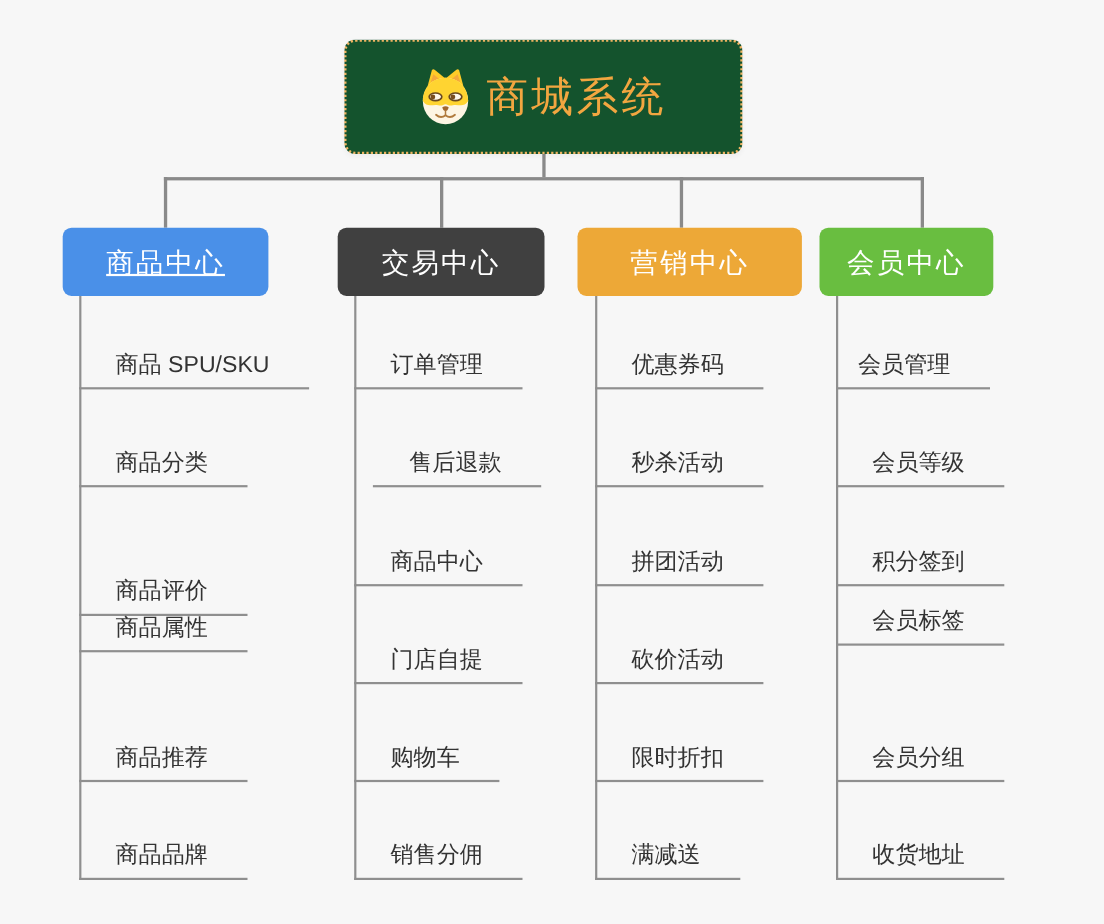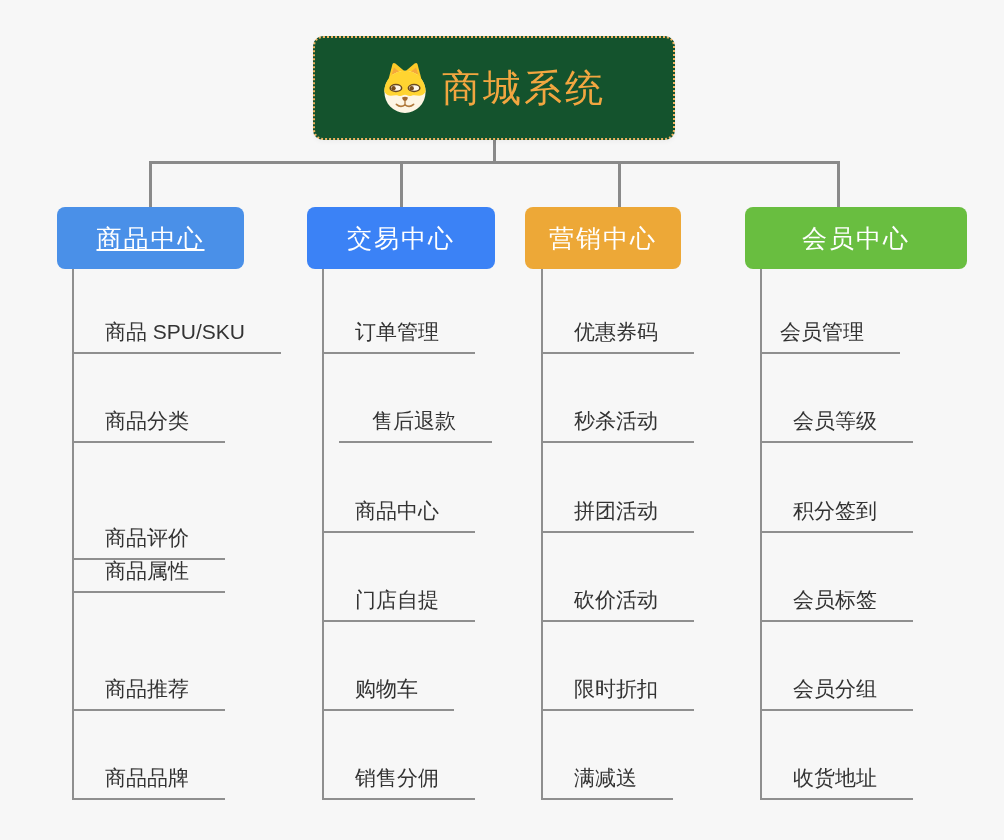--- a/index.html
+++ b/index.html
@@ -78,23 +78,23 @@
 
       <path d="M21,37 Q24,35 27,37 Q26.5,40.5 24,40.5 Q21.5,40.5 21,37 Z" fill="#A2672E"></path>
 
       <path d="M15,44 Q19.5,48 24,44.5 Q28.5,48 33,44" fill="none" stroke="#B07A3C" stroke-width="1.7" stroke-linecap="round"></path>
       <path d="M24,40.5 L24,44.5" stroke="#B07A3C" stroke-width="1.4" stroke-linecap="round"></path>
     </svg>
     <span class="root-title">商城系统</span>
   </div>
 
   <div class="branch-box" style="left: 57px; width: 187px; background: rgb(74, 144, 232); text-decoration: underline;">商品中心</div>
-  <div class="branch-box" style="left: 307px; width: 188px; background: #3b82f6;">交易中心</div>
-  <div class="branch-box" style="left: 525px; width: 156px; background: rgb(237, 168, 55);">营销中心</div>
-  <div class="branch-box" style="left: 745px; width: 222px; background: rgb(105, 190, 64);">会员中心</div>
+  <div class="branch-box" style="left: 307px; width: 188px; background: #404040;">交易中心</div>
+  <div class="branch-box" style="left: 525px; width: 204px; background: rgb(237, 168, 55);">营销中心</div>
+  <div class="branch-box" style="left: 745px; width: 158px; background: rgb(105, 190, 64);">会员中心</div>
 
   <div class="leaf" style="left:72px;top:317px;text-align:center;">商品 SPU/SKU</div>
   <div class="leaf" style="left:72px;top:406px;">商品分类</div>
   <div class="leaf" style="left:72px;top:496px;margin-top:27px;">商品评价</div>
   <div class="leaf" style="left:72px;top:556px;">商品属性</div>
   <div class="leaf" style="left:72px;top:674px;">商品推荐</div>
   <div class="leaf" style="left:72px;top:763px;">商品品牌</div>
 
   <div class="leaf" style="left:322px;top:317px;">订单管理</div>
   <div class="leaf" style="left:339px;top:406px;">售后退款</div>
@@ -106,17 +106,17 @@
   <div class="leaf" style="left:541px;top:317px;">优惠券码</div>
   <div class="leaf" style="left:541px;top:406px;">秒杀活动</div>
   <div class="leaf" style="left:541px;top:496px;">拼团活动</div>
   <div class="leaf" style="left:541px;top:585px;">砍价活动</div>
   <div class="leaf" style="left:541px;top:674px;">限时折扣</div>
   <div class="leaf" style="left:541px;top:763px;">满减送</div>
 
   <div class="leaf" style="left:760px;top:317px;padding-left:20px;">会员管理</div>
   <div class="leaf" style="left:760px;top:406px;">会员等级</div>
   <div class="leaf" style="left:760px;top:496px;">积分签到</div>
-  <div class="leaf" style="left:760px;top:585px;">会员标签</div>
+  <div class="leaf" style="left:760px;top:550px;">会员标签</div>
   <div class="leaf" style="left:760px;top:674px;">会员分组</div>
   <div class="leaf" style="left:760px;top:763px;">收货地址</div>
 
 </div>
 
 </body></html>

